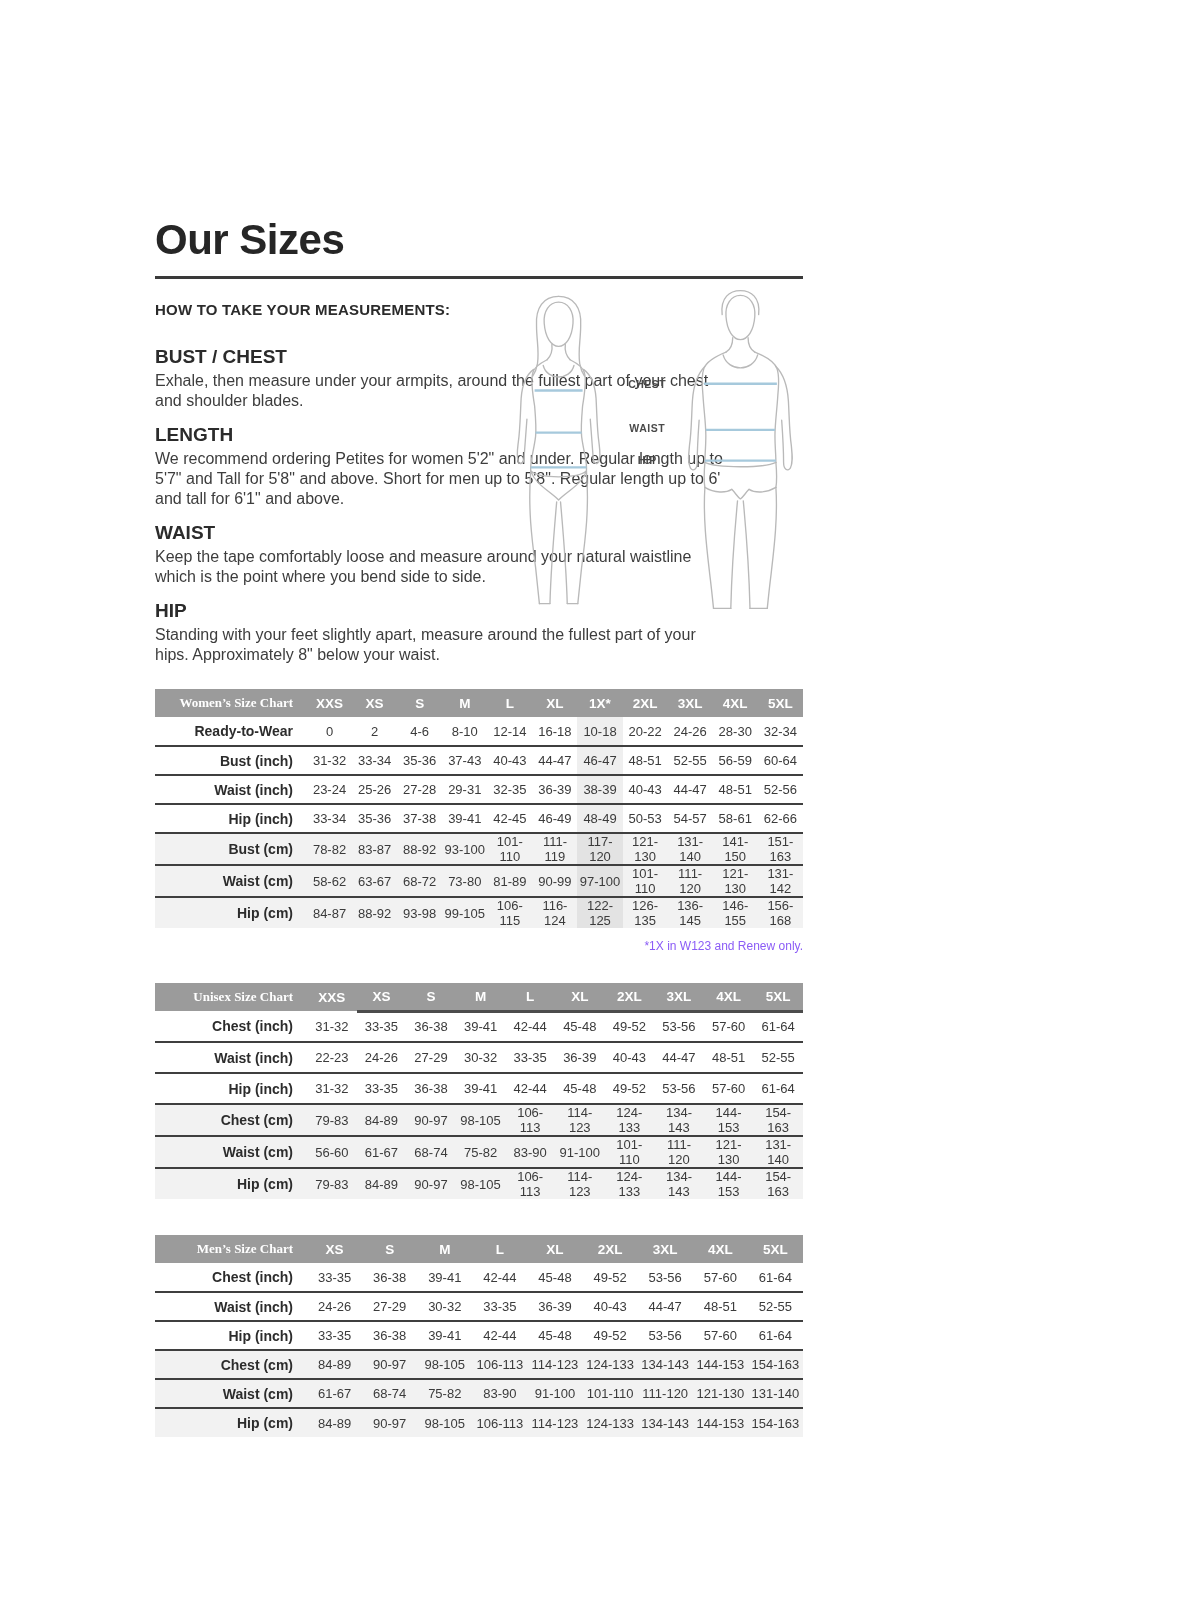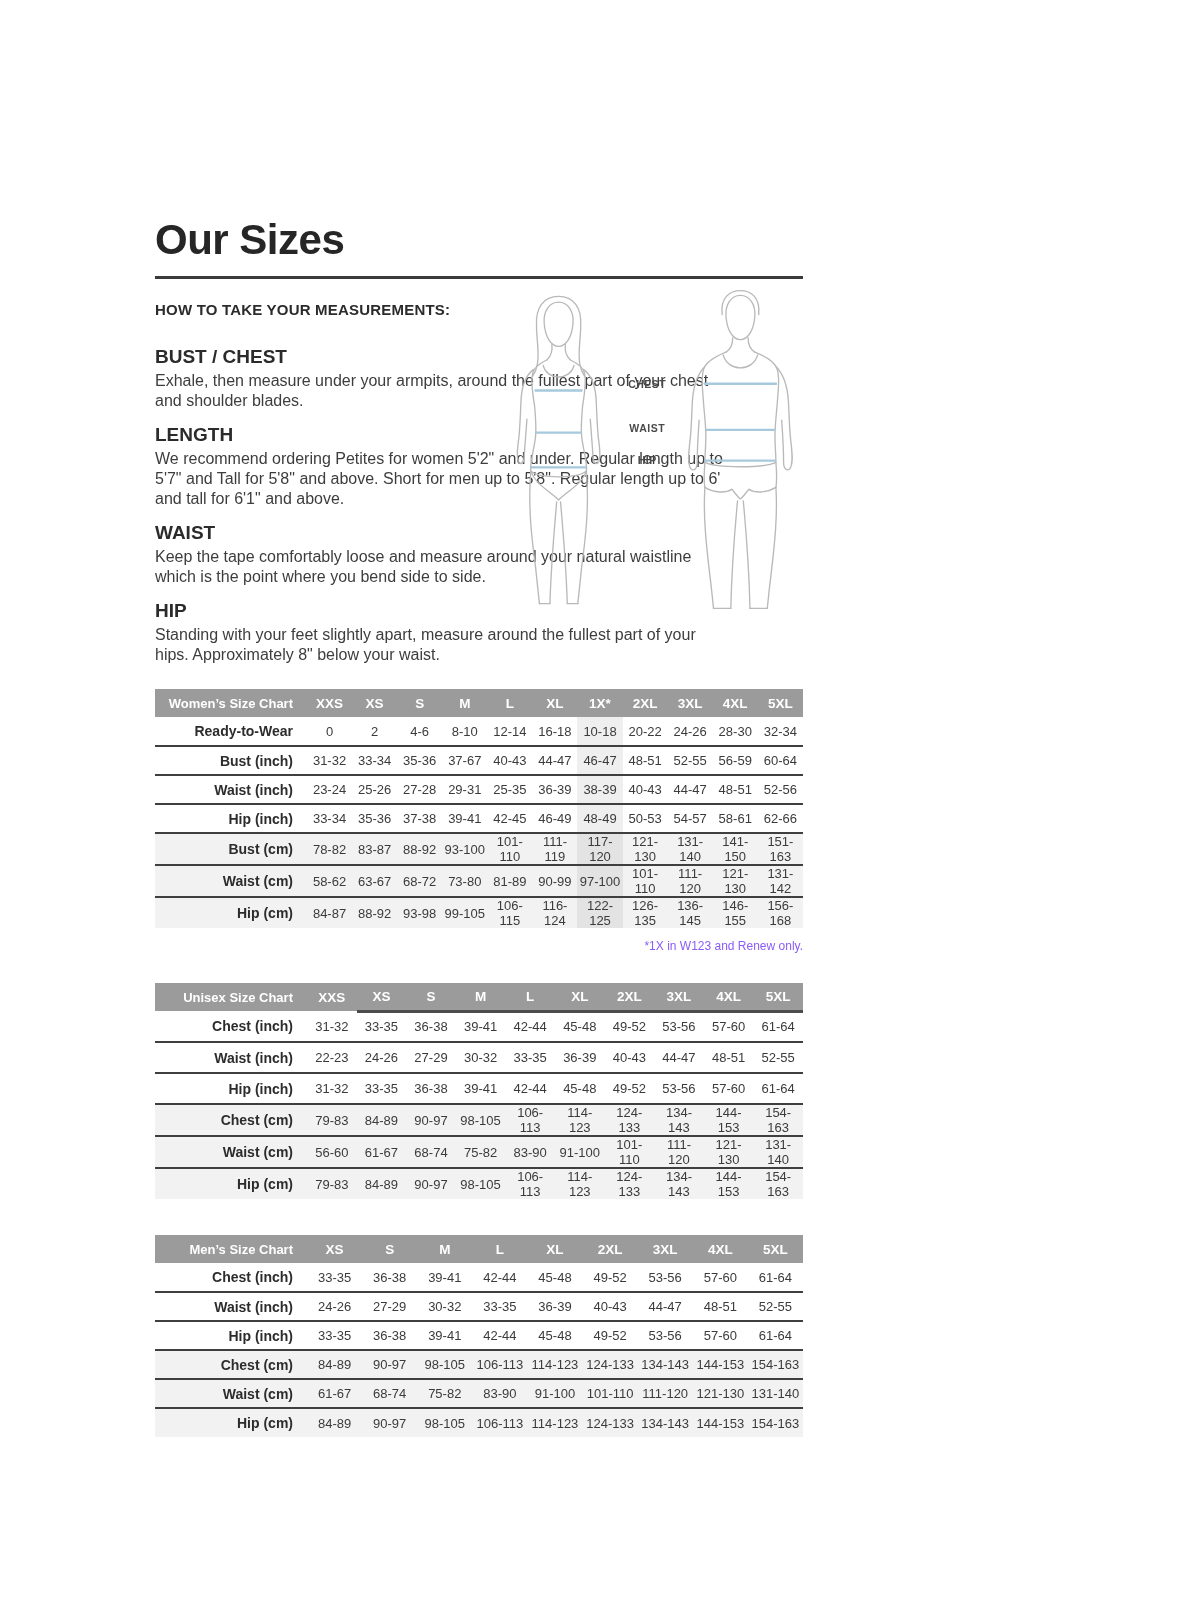--- a/index.html
+++ b/index.html
@@ -47,21 +47,21 @@
 
   .size-table-section{margin-top:24px;}
   .size-table-section.unisex{margin-top:30px;}
   .size-table-section.men{margin-top:36px;}
 
   table{width:100%;border-collapse:collapse;table-layout:fixed;}
   thead th{
     background:var(--header-gray);color:#ffffff;font-weight:bold;
     font-size:13.5px;height:28px;padding:0 2px;text-align:center;
   }
-  thead th.row-label-head{width:152px;text-align:right;padding-right:14px;font-size:13px;}
+  thead th.row-label-head{width:152px;text-align:right;padding-right:14px;font-size:13px;font-family:Liberation Serif, serif;}
   tbody td{
     text-align:center;font-size:13px;height:29px;padding:0 2px;color:#3b3b3b;
   }
   .tbl-unisex tbody td{height:31px;}
   tbody td.row-label{
     text-align:right;font-weight:bold;padding-right:14px;font-size:14px;color:#2c2c2c;
   }
   tbody tr + tr{border-top:2px solid var(--separator-dark);}
   tbody tr.shaded td{background:var(--row-shade);}
   tbody td.hl{background:var(--column-highlight);}
@@ -206,36 +206,36 @@
             <td>20-22</td>
             <td>24-26</td>
             <td>28-30</td>
             <td>32-34</td>
           </tr>
           <tr>
             <td class="row-label">Bust (inch)</td>
             <td>31-32</td>
             <td>33-34</td>
             <td>35-36</td>
-            <td>37-67</td>
+            <td>37-43</td>
             <td>40-43</td>
             <td>44-47</td>
             <td class="hl">46-47</td>
             <td>48-51</td>
             <td>52-55</td>
             <td>56-59</td>
             <td>60-64</td>
           </tr>
           <tr>
             <td class="row-label">Waist (inch)</td>
             <td>23-24</td>
             <td>25-26</td>
             <td>27-28</td>
             <td>29-31</td>
-            <td>25-35</td>
+            <td>32-35</td>
             <td>36-39</td>
             <td class="hl">38-39</td>
             <td>40-43</td>
             <td>44-47</td>
             <td>48-51</td>
             <td>52-56</td>
           </tr>
           <tr>
             <td class="row-label">Hip (inch)</td>
             <td>33-34</td>

